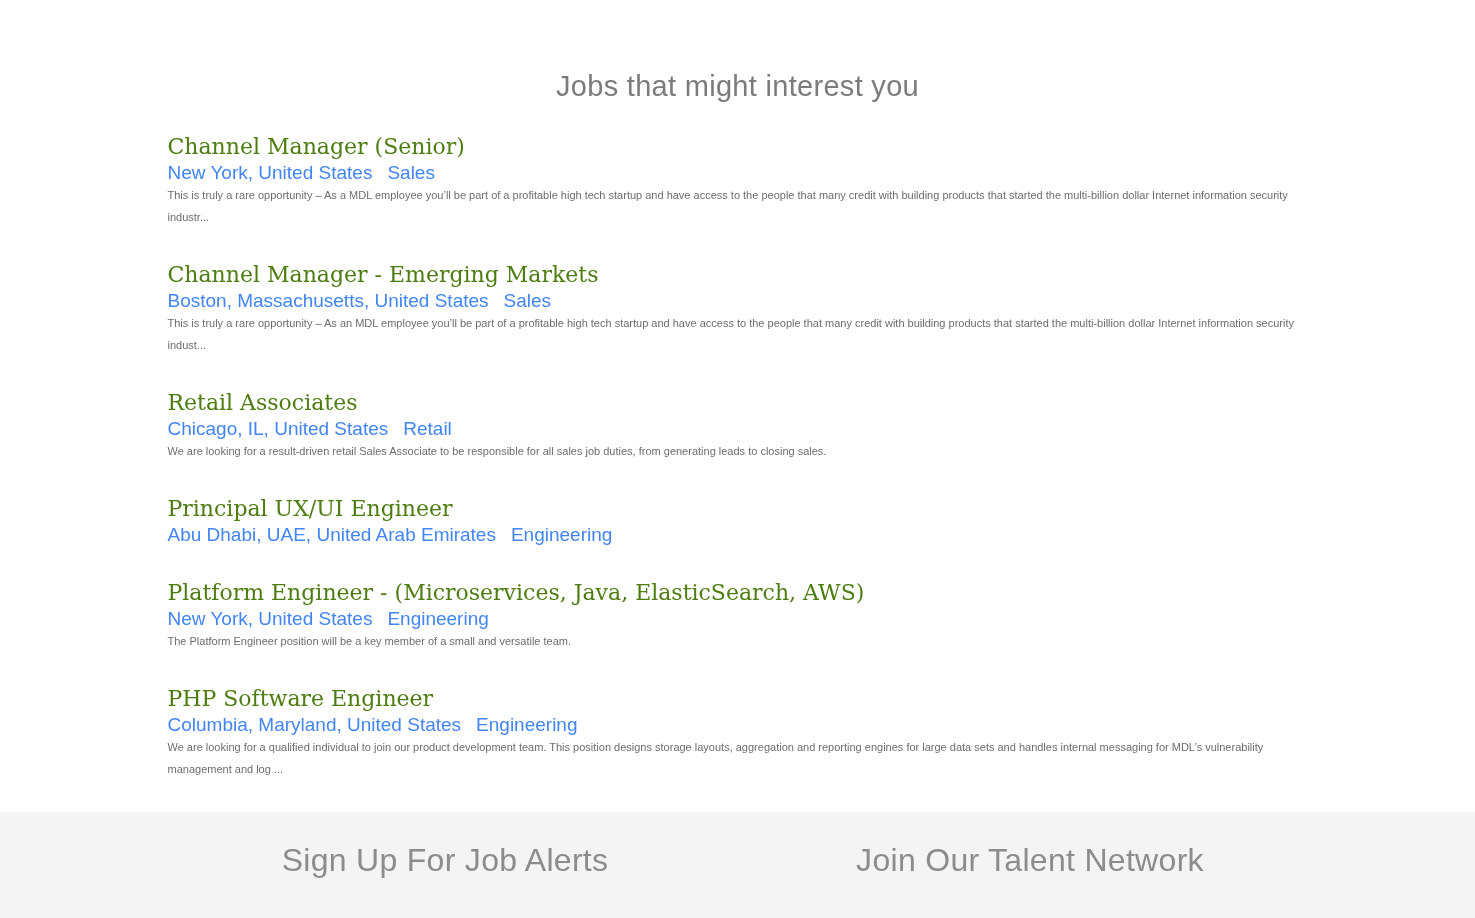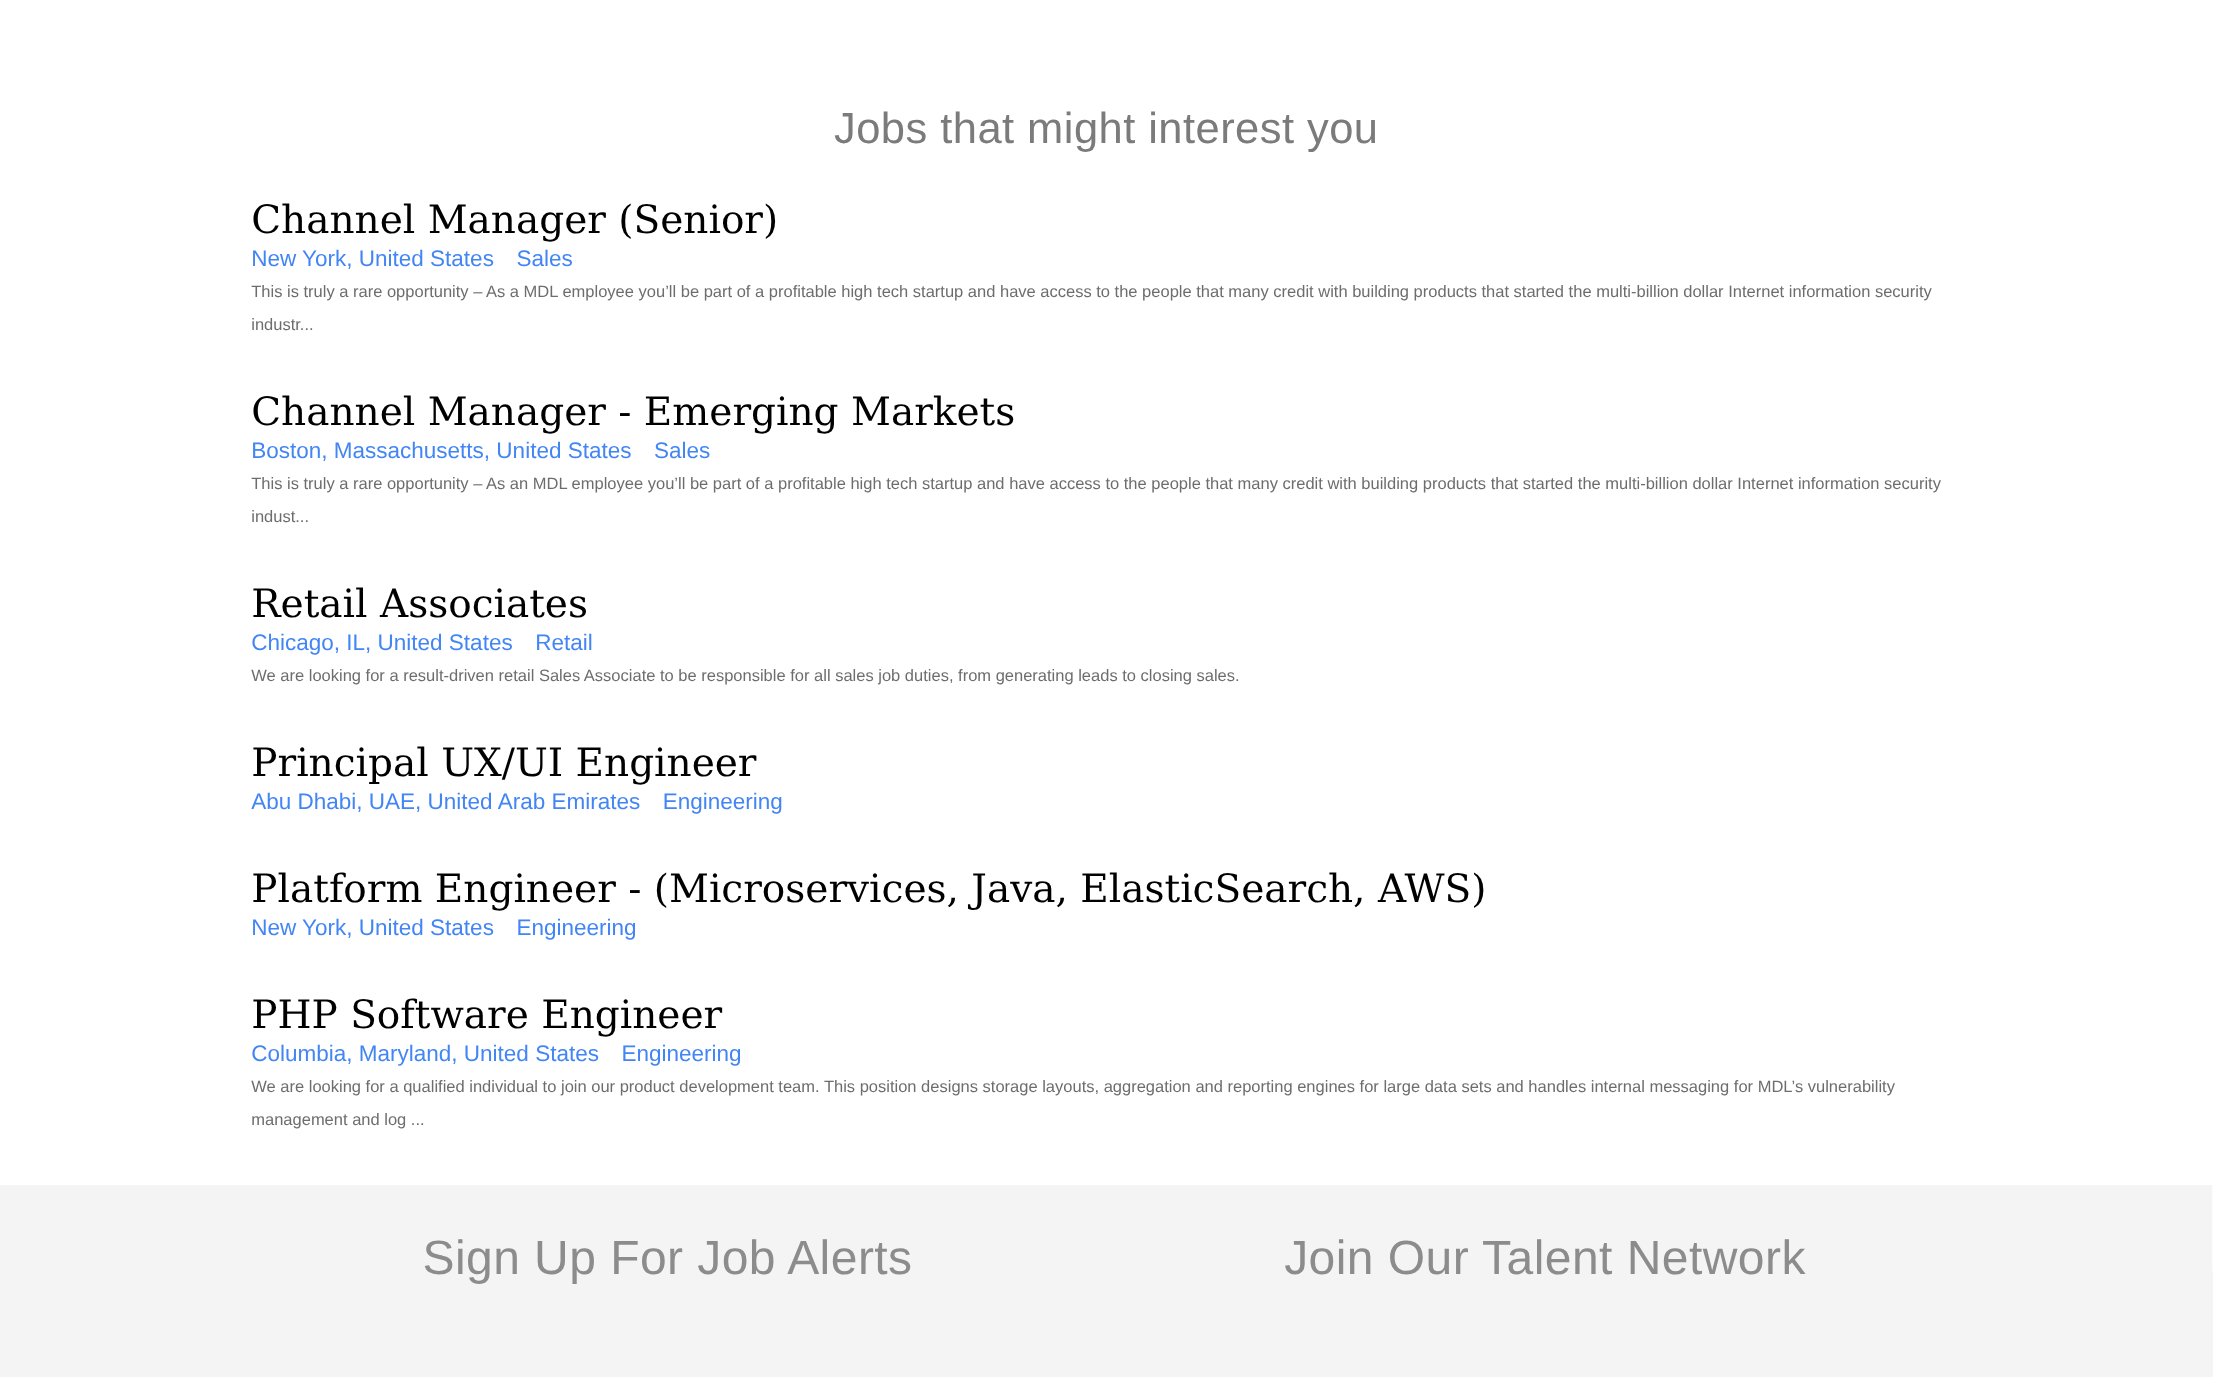--- a/index.html
+++ b/index.html
@@ -23,29 +23,29 @@
     line-height: 37px;
     margin-bottom: 27px;
     letter-spacing: 0.3px;
   }
   .job {
     margin-bottom: 32px;
   }
   .job-title {
     display: inline-block;
     font-family: "DejaVu Serif", serif;
-    font-size: 26px;
+    font-size: 22px;
     font-weight: 400;
     line-height: 30px;
-    color: #000000;
+    color: #4d7c0f;
     text-decoration: none;
     cursor: pointer;
   }
   .job-meta {
-    font-size: 15px;
+    font-size: 19px;
     line-height: 22px;
     color: #4285f4;
   }
   .job-meta a {
     color: #4285f4;
     text-decoration: none;
     cursor: pointer;
   }
   .job-category {
     margin-left: 15px;
@@ -113,20 +113,21 @@
     <div class="job-meta">
       <a>Abu Dhabi, UAE, United Arab Emirates</a><a class="job-category">Engineering</a>
     </div>
   </div>
 
   <div class="job">
     <a class="job-title">Platform Engineer - (Microservices, Java, ElasticSearch, AWS)</a>
     <div class="job-meta">
       <a>New York, United States</a><a class="job-category">Engineering</a>
     </div>
+    <div class="job-description">The Platform Engineer position will be a key member of a small and versatile team.</div>
   </div>
 
   <div class="job">
     <a class="job-title">PHP Software Engineer</a>
     <div class="job-meta">
       <a>Columbia, Maryland, United States</a><a class="job-category">Engineering</a>
     </div>
     <div class="job-description">We are looking for a qualified individual to join our product development team. This position designs storage layouts, aggregation and reporting engines for large data sets and handles internal messaging for MDL’s vulnerability management and log ...</div>
   </div>
 </div>

